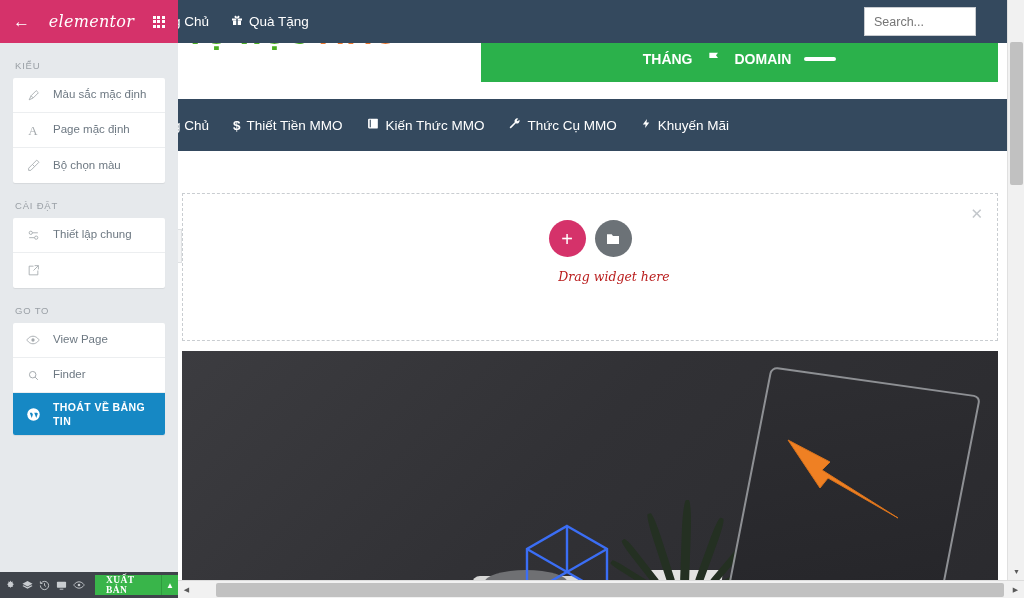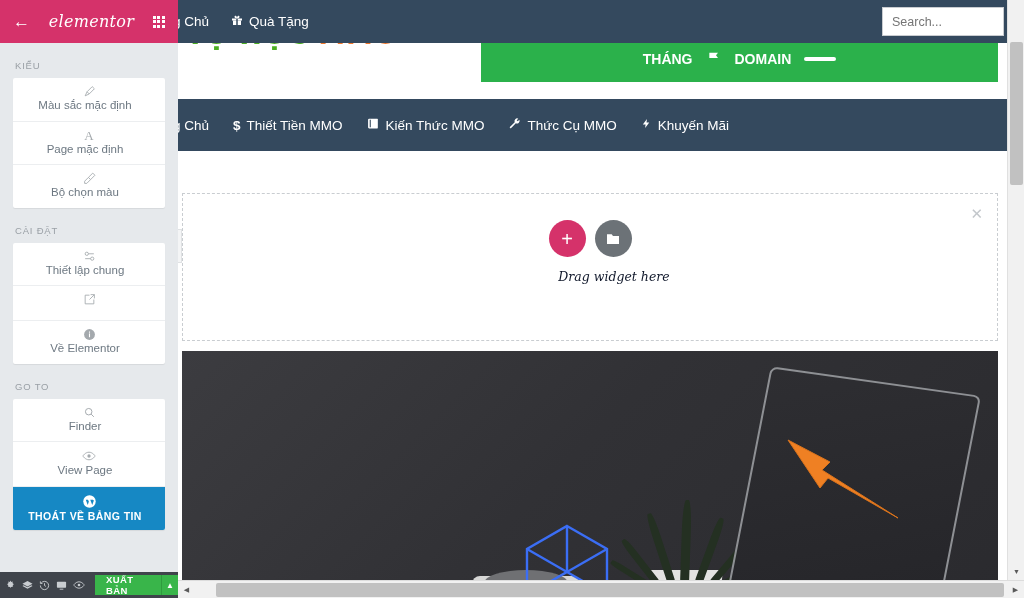--- a/index.html
+++ b/index.html
@@ -37,37 +37,36 @@
 
   .sec-title {
     font-size: 9.5px; color: #9aa0a6; letter-spacing: .8px;
     margin: 17px 0 7px 2px; font-weight: 400;
   }
   .card { background: #fff; border-radius: 2px; box-shadow: 0 1px 1px rgba(0,0,0,.07); overflow: hidden; }
   .row {
     display: flex; align-items: center; min-height: 35px;
     padding: 7px 0 7px 0; border-bottom: 1px solid #eceef0;
     cursor: pointer;
-    flex-direction: column;
   }
   .row:last-child { border-bottom: none; }
   .row .ic {
     width: 40px; min-width: 40px; text-align: center;
     color: #a4a9ad; font-size: 12px; line-height: 1;
     display: flex; align-items: center; justify-content: center;
   }
   .row .lb { font-size: 11.5px; color: #6d7882; line-height: 1.35; padding-right: 8px; }
 
   .row.primary { background: #1688c4; border-bottom: none; justify-content: flex-end; }
   .row.primary .ic { color: #fff; }
   .row.primary .lb { color: #fff; font-weight: 700; font-size: 10.5px; letter-spacing: .4px; }
 
   #panel-footer {
     height: 26px; background: #3f444b; flex: 0 0 26px;
-    display: flex; align-items: center; padding-left: 5px;
+    display: flex; align-items: center; padding-left: 5px; font-family: Liberation Serif, serif;
   }
   .foot-ic {
     color: #c9cdd1; font-size: 11px; margin-right: 6px;
     display: flex; align-items: center; cursor: pointer;
   }
   .pub-btn {
     margin-left: 4px; background: #39b54a; color: #fff;
     font-size: 9.5px; font-weight: 700; letter-spacing: .4px;
     height: 20px; display: flex; align-items: center; padding: 0 11px;
     cursor: pointer;
@@ -87,22 +86,22 @@
   #topbar {
     position: relative; height: 43px; background: #34495e;
     display: flex; align-items: center; z-index: 20;
   }
   .tb-link {
     color: #fff; font-size: 13.5px; margin-right: 22px;
     display: flex; align-items: center; gap: 6px; cursor: pointer; white-space: nowrap;
   }
   #tb-home { margin-left: -20px; }
   #search-box {
-    position: absolute; right: 20px; top: 7px;
-    width: 122px; height: 29px; background: #fff; border: 1px solid #c9ccd0;
+    position: absolute; right: 48px; top: 7px;
+    width: 112px; height: 29px; background: #fff; border: 1px solid #c9ccd0;
     display: flex; padding: 0 9px;
   }
   #search-box input {
     border: none; outline: none; width: 100%;
     font-size: 12.5px; color: #8a9097; font-family: "Liberation Sans", sans-serif;
   }
 
   #banner {
     position: relative; height: 56px; background: #fff; overflow: hidden;
   }
@@ -146,21 +145,21 @@
   }
   #dz-buttons { display: flex; gap: 9px; align-items: center; }
   .circ-btn {
     width: 37px; height: 37px; border-radius: 50%;
     display: flex; align-items: center; justify-content: center;
     color: #fff; cursor: pointer;
   }
   #add-section-btn { background: #d5326a; font-size: 20px; font-weight: 300; line-height: 1; }
   #template-btn { background: #6c7277; font-size: 14px; }
   #dz-label {
-    margin-top: 12px; font-size: 12.5px; color: #0f172a;
+    margin-top: 12px; font-size: 12.5px; color: #b91c1c;
     font-style: italic; font-family: "DejaVu Serif", serif; margin-left: 48px;
   }
   #dz-close {
     position: absolute; right: 14px; top: 12px;
     color: #c3c7cb; font-size: 15px; cursor: pointer; line-height: 1;
   }
 
   #collapse-tab {
     position: absolute; left: -10px; top: 78px;
     width: 14px; height: 34px; background: #f4f5f6;
@@ -295,51 +294,41 @@
         </div>
         <div class="row">
           <span class="ic">
             <svg width="13" height="13" viewBox="0 0 24 24" fill="none" stroke="currentColor" stroke-width="1.6">
               <path d="M4 4h8M4 4v16h16v-8"></path>
                 <path d="M14 3h7v7"></path>
                 <path d="M21 3l-9 9"></path>
             </svg>
           </span>
         </div>
-        <div class="row">
-          <span class="ic">
-            <svg width="13" height="13" viewBox="0 0 24 24" fill="currentColor">
-              <circle cx="12" cy="12" r="10"></circle>
-                <rect x="11" y="10" width="2" height="7" fill="#fff"></rect>
-              <rect x="11" y="6.5" width="2" height="2.2" fill="#fff"></rect>
-            </svg>
-          </span>
-          <span class="lb">Về Elementor</span>
-        </div>
       </div>
 
       <div class="sec-title">GO TO</div>
       <div class="card">
+        <div class="row">
+          <span class="ic">
+            <svg width="14" height="14" viewBox="0 0 24 24" fill="none" stroke="currentColor" stroke-width="1.6">
+              <path d="M1.5 12S5.5 5.5 12 5.5 22.5 12 22.5 12 18.5 18.5 12 18.5 1.5 12 1.5 12z"></path>
+              <circle cx="12" cy="12" r="2.8" fill="currentColor" stroke="none"></circle>
+            </svg>
+          </span>
+          <span class="lb">View Page</span>
+        </div>
         <div class="row">
           <span class="ic">
             <svg width="13" height="13" viewBox="0 0 24 24" fill="none" stroke="currentColor" stroke-width="1.8">
               <circle cx="10.5" cy="10.5" r="6"></circle>
                 <path d="M15 15l5 5"></path>
             </svg>
           </span>
           <span class="lb">Finder</span>
-        </div>
-        <div class="row">
-          <span class="ic">
-            <svg width="14" height="14" viewBox="0 0 24 24" fill="none" stroke="currentColor" stroke-width="1.6">
-              <path d="M1.5 12S5.5 5.5 12 5.5 22.5 12 22.5 12 18.5 18.5 12 18.5 1.5 12 1.5 12z"></path>
-              <circle cx="12" cy="12" r="2.8" fill="currentColor" stroke="none"></circle>
-            </svg>
-          </span>
-          <span class="lb">View Page</span>
         </div>
         <div class="row primary">
           <span class="ic">
             <svg width="15" height="15" viewBox="0 0 24 24" fill="currentColor">
               <circle cx="12" cy="12" r="10"></circle>
               <path d="M6 9l3.2 8.5L11 12 9.6 9zm7.2 0l3.2 8.5L19 10.5 17.5 9z" fill="#1688c4"></path>
             </svg>
           </span>
           <span class="lb">THOÁT VỀ BẢNG TIN</span>
         </div>

